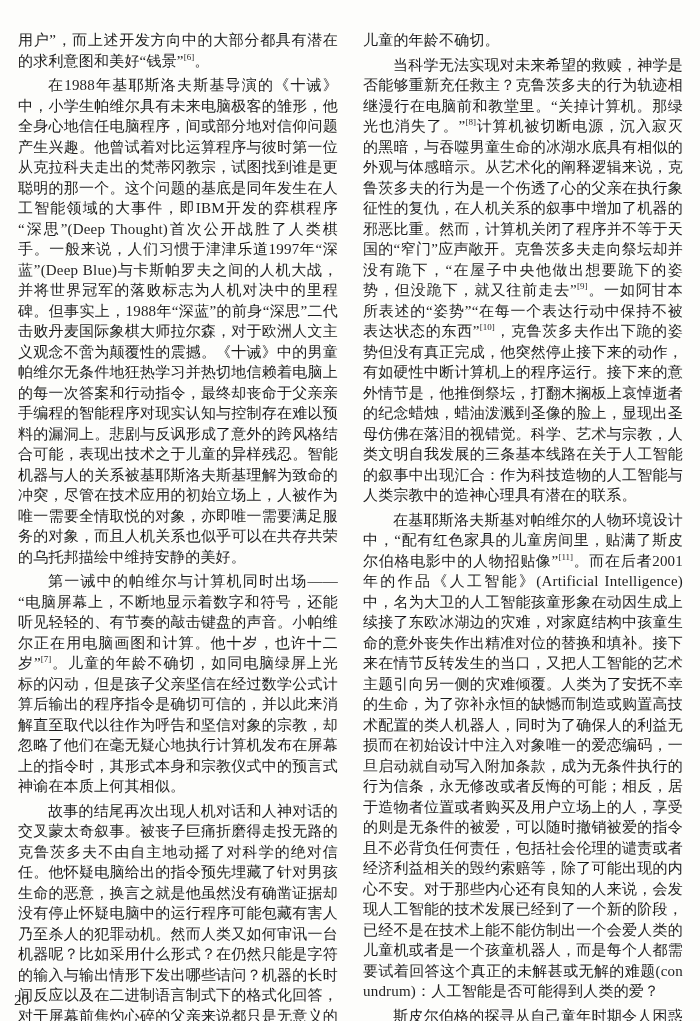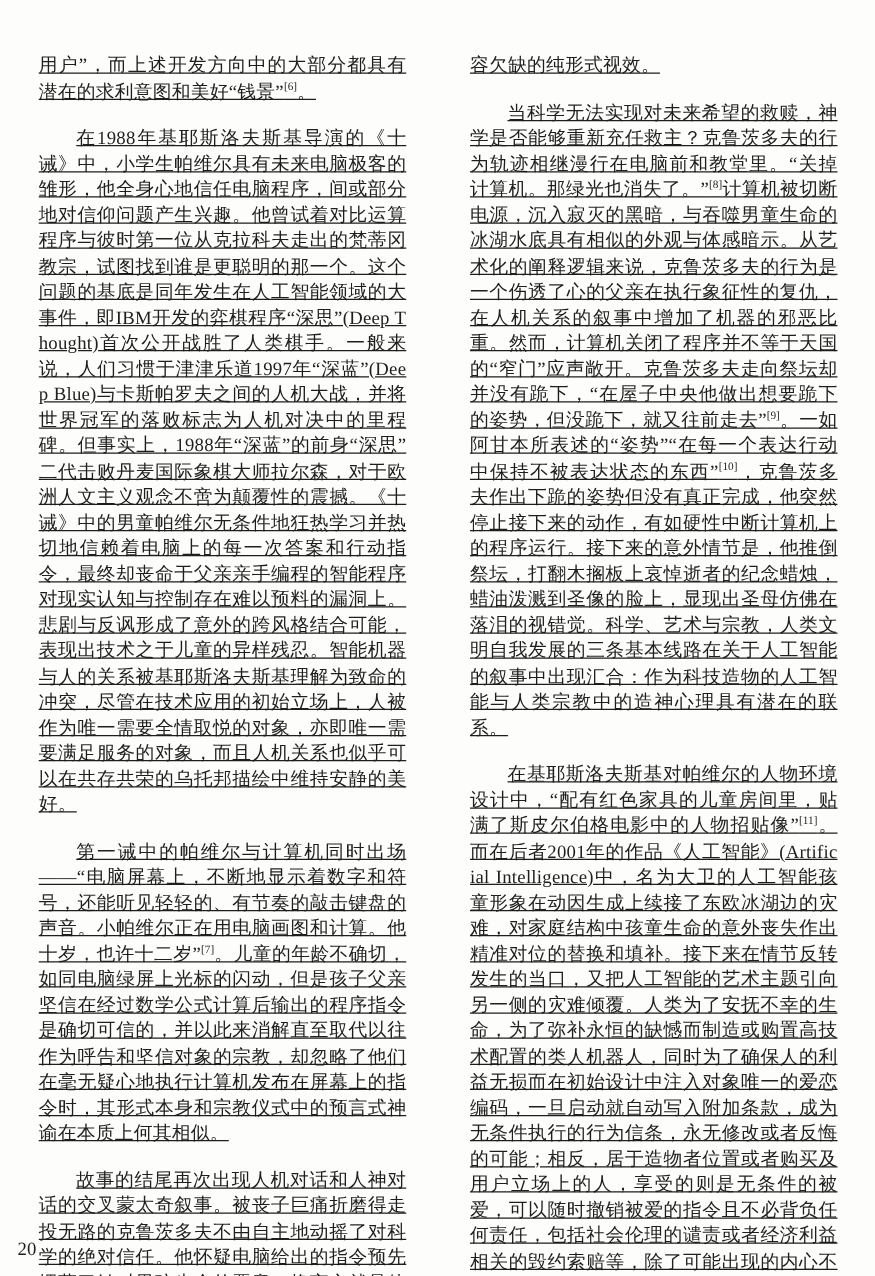--- a/index.html
+++ b/index.html
@@ -26,27 +26,26 @@
   .columns {
     display: flex;
     flex-direction: row;
     gap: 17px;
   }
   .column {
     width: 328px;
     flex: 0 0 328px;
   }
   .column p {
-    margin: 17px;
+    margin: 4px;
     font-size: 15px;
     line-height: 20.5px;
     text-align: justify;
     letter-spacing: 0.2px;
     word-break: break-all;
-    text-decoration: underline;
   }
   .column p.indent {
     text-indent: 2em;
   }
   .column p sup {
     font-size: 9px;
     line-height: 0;
     vertical-align: super;
     letter-spacing: 0;
   }
@@ -63,21 +62,21 @@
 
 <div class="page">
   <div class="columns">
     <div class="column">
       <p>用户”，而上述开发方向中的大部分都具有潜在的求利意图和美好“钱景”<sup>[6]</sup>。</p>
       <p class="indent">在1988年基耶斯洛夫斯基导演的《十诫》中，小学生帕维尔具有未来电脑极客的雏形，他全身心地信任电脑程序，间或部分地对信仰问题产生兴趣。他曾试着对比运算程序与彼时第一位从克拉科夫走出的梵蒂冈教宗，试图找到谁是更聪明的那一个。这个问题的基底是同年发生在人工智能领域的大事件，即IBM开发的弈棋程序“深思”(Deep Thought)首次公开战胜了人类棋手。一般来说，人们习惯于津津乐道1997年“深蓝”(Deep Blue)与卡斯帕罗夫之间的人机大战，并将世界冠军的落败标志为人机对决中的里程碑。但事实上，1988年“深蓝”的前身“深思”二代击败丹麦国际象棋大师拉尔森，对于欧洲人文主义观念不啻为颠覆性的震撼。《十诫》中的男童帕维尔无条件地狂热学习并热切地信赖着电脑上的每一次答案和行动指令，最终却丧命于父亲亲手编程的智能程序对现实认知与控制存在难以预料的漏洞上。悲剧与反讽形成了意外的跨风格结合可能，表现出技术之于儿童的异样残忍。智能机器与人的关系被基耶斯洛夫斯基理解为致命的冲突，尽管在技术应用的初始立场上，人被作为唯一需要全情取悦的对象，亦即唯一需要满足服务的对象，而且人机关系也似乎可以在共存共荣的乌托邦描绘中维持安静的美好。</p>
       <p class="indent">第一诫中的帕维尔与计算机同时出场——“电脑屏幕上，不断地显示着数字和符号，还能听见轻轻的、有节奏的敲击键盘的声音。小帕维尔正在用电脑画图和计算。他十岁，也许十二岁”<sup>[7]</sup>。儿童的年龄不确切，如同电脑绿屏上光标的闪动，但是孩子父亲坚信在经过数学公式计算后输出的程序指令是确切可信的，并以此来消解直至取代以往作为呼告和坚信对象的宗教，却忽略了他们在毫无疑心地执行计算机发布在屏幕上的指令时，其形式本身和宗教仪式中的预言式神谕在本质上何其相似。</p>
       <p class="indent">故事的结尾再次出现人机对话和人神对话的交叉蒙太奇叙事。被丧子巨痛折磨得走投无路的克鲁茨多夫不由自主地动摇了对科学的绝对信任。他怀疑电脑给出的指令预先埋藏了针对男孩生命的恶意，换言之就是他虽然没有确凿证据却没有停止怀疑电脑中的运行程序可能包藏有害人乃至杀人的犯罪动机。然而人类又如何审讯一台机器呢？比如采用什么形式？在仍然只能是字符的输入与输出情形下发出哪些诘问？机器的长时间反应以及在二进制语言制式下的格式化回答，对于屏幕前焦灼心碎的父亲来说都只是无意义的光标倾泻，人机对话的场景在艺术表现中呈现出内容指向不明，甚或内</p>
     </div>
     <div class="column">
-      <p>容欠缺的纯形式视效。</p>
+      <p>儿童的年龄不确切。</p>
       <p class="indent">当科学无法实现对未来希望的救赎，神学是否能够重新充任救主？克鲁茨多夫的行为轨迹相继漫行在电脑前和教堂里。“关掉计算机。那绿光也消失了。”<sup>[8]</sup>计算机被切断电源，沉入寂灭的黑暗，与吞噬男童生命的冰湖水底具有相似的外观与体感暗示。从艺术化的阐释逻辑来说，克鲁茨多夫的行为是一个伤透了心的父亲在执行象征性的复仇，在人机关系的叙事中增加了机器的邪恶比重。然而，计算机关闭了程序并不等于天国的“窄门”应声敞开。克鲁茨多夫走向祭坛却并没有跪下，“在屋子中央他做出想要跪下的姿势，但没跪下，就又往前走去”<sup>[9]</sup>。一如阿甘本所表述的“姿势”“在每一个表达行动中保持不被表达状态的东西”<sup>[10]</sup>，克鲁茨多夫作出下跪的姿势但没有真正完成，他突然停止接下来的动作，有如硬性中断计算机上的程序运行。接下来的意外情节是，他推倒祭坛，打翻木搁板上哀悼逝者的纪念蜡烛，蜡油泼溅到圣像的脸上，显现出圣母仿佛在落泪的视错觉。科学、艺术与宗教，人类文明自我发展的三条基本线路在关于人工智能的叙事中出现汇合：作为科技造物的人工智能与人类宗教中的造神心理具有潜在的联系。</p>
       <p class="indent">在基耶斯洛夫斯基对帕维尔的人物环境设计中，“配有红色家具的儿童房间里，贴满了斯皮尔伯格电影中的人物招贴像”<sup>[11]</sup>。而在后者2001年的作品《人工智能》(Artificial Intelligence)中，名为大卫的人工智能孩童形象在动因生成上续接了东欧冰湖边的灾难，对家庭结构中孩童生命的意外丧失作出精准对位的替换和填补。接下来在情节反转发生的当口，又把人工智能的艺术主题引向另一侧的灾难倾覆。人类为了安抚不幸的生命，为了弥补永恒的缺憾而制造或购置高技术配置的类人机器人，同时为了确保人的利益无损而在初始设计中注入对象唯一的爱恋编码，一旦启动就自动写入附加条款，成为无条件执行的行为信条，永无修改或者反悔的可能；相反，居于造物者位置或者购买及用户立场上的人，享受的则是无条件的被爱，可以随时撤销被爱的指令且不必背负任何责任，包括社会伦理的谴责或者经济利益相关的毁约索赔等，除了可能出现的内心不安。对于那些内心还有良知的人来说，会发现人工智能的技术发展已经到了一个新的阶段，已经不是在技术上能不能仿制出一个会爱人类的儿童机或者是一个孩童机器人，而是每个人都需要试着回答这个真正的未解甚或无解的难题(conundrum)：人工智能是否可能得到人类的爱？</p>
       <p class="indent">斯皮尔伯格的探寻从自己童年时期令人困惑的情感遗产开始<sup>[20]</sup>。2001年，他在《人工智能》的科</p>
     </div>
   </div>
 </div>
 
 <div class="page-number">20</div>
 
 </body></html>

